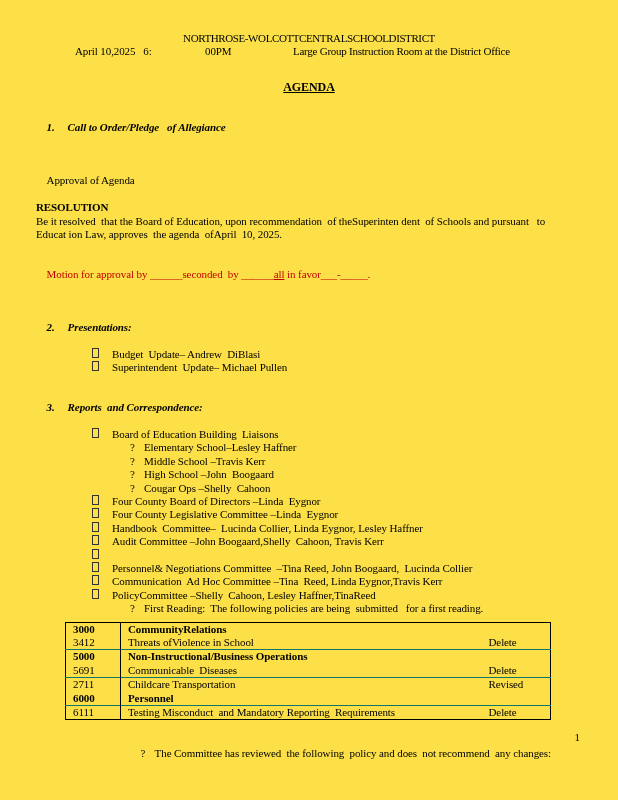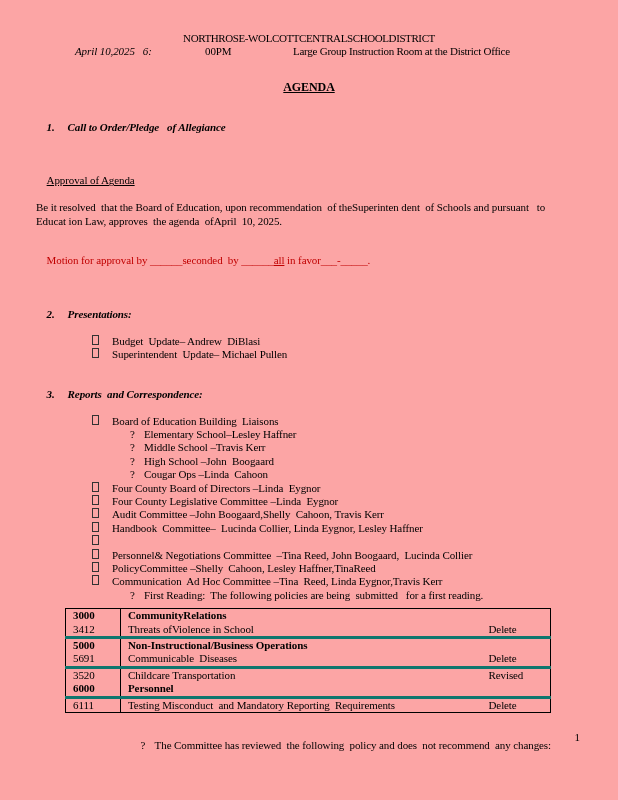--- a/index.html
+++ b/index.html
@@ -1,47 +1,47 @@
 <!DOCTYPE html>
 <html><head>
 <meta charset="utf-8">
 <style>
   html,body{margin:0;padding:0;background:#e8e8e8;}
   .page{
-    width:618px;height:800px;margin:0 auto;background:#fca5a5;position:relative;overflow:hidden;
+    width:618px;height:800px;margin:0 auto;background:#fde047;position:relative;overflow:hidden;
     font-family:"Liberation Serif","DejaVu Serif",serif;font-size:11px;line-height:13.4px;
     color:#000;letter-spacing:-0.1px;
   }
   .center{text-align:center;}
   .hdr{padding-top:32px;}
   .hdr .tl{letter-spacing:-0.4px;}
   .info{position:relative;height:14px;}
-  .info .seg-date{position:absolute;left:75px;white-space:pre;font-style:italic;}
+  .info .seg-date{position:absolute;left:75px;white-space:pre;}
   .info .seg-time{position:absolute;left:205px;white-space:pre;}
   .info .seg-loc{position:absolute;left:293px;white-space:pre;letter-spacing:-0.25px;}
   .agenda{margin-top:22px;font-weight:bold;font-size:12px;}
   .agenda span{text-decoration:underline;}
   .sec{margin-top:13px;padding-left:36px;font-weight:bold;font-style:italic;white-space:pre-wrap;}
   .sec .num{display:inline-block;width:21px;}
   .block{padding-left:36px;white-space:pre-wrap;}
   .approval-h{margin-top:13px;}
-  .approval-h span{text-decoration:underline;text-align:right;}
+  .approval-h span{text-align:right;}
   .res{font-weight:bold;}
   .motion{margin-top:13px;white-space:pre-wrap;}
   .motion .u{text-decoration:underline;}
   .b1{padding-left:92px;white-space:pre-wrap;}
   .tofu{display:inline-block;width:5px;height:8px;border:1px solid #333;margin-right:13px;}
   .b2{padding-left:130px;white-space:pre-wrap;}
   .q{display:inline-block;width:14px;}
   .note{margin-top:13px;}
   table.policy{border-collapse:collapse;table-layout:fixed;width:485px;margin-left:65px;border:1px solid #000;}
   table.policy td{padding:0 0 0 7px;line-height:13.4px;vertical-align:top;overflow:hidden;white-space:pre-wrap;}
   table.policy td.code{border-right:1px solid #000;}
   table.policy td.act{padding-left:0;}
-  table.policy tr.rule td{border-top:3px solid #0f766e;}
+  table.policy tr.rule td{border-top:1px solid #0f766e;}
   table.policy tr.cat{font-weight:bold;margin-left:20px;}
   .t1{margin-top:6px;}
   .pageno{position:absolute;right:38px;top:731px;}
 </style>
 </head>
 <body>
 
 <div class="page">
 
   <div class="hdr center">
@@ -58,20 +58,21 @@
     <span>AGENDA</span>
   </div>
 
   <div class="sec">
     <span class="num">1.</span><span>Call to Order/Pledge   of Allegiance</span>
   </div>
 
   <div class="block approval-h">
     <span>Approval of Agenda</span>
   </div>
+  <div class="block res">RESOLUTION</div>
   <div class="block">Be it resolved  that the Board of Education, upon recommendation  of theSuperinten dent  of Schools and pursuant   to</div>
   <div class="block">Educat ion Law, approves  the agenda  ofApril  10, 2025.</div>
 
   <div class="block motion" id="motion-line" style="color: rgb(192, 0, 0);">
     <span>Motion for approval by ______</span><span>seconded  by ______</span><span class="u">all</span><span> in favor___-_____.</span>
   </div>
 
   <div class="sec">
     <span class="num">2.</span><span>Presentations:</span>
   </div>
@@ -81,29 +82,29 @@
     </div>
 
   <div class="sec">
     <span class="num">3.</span><span>Reports  and Correspondence:</span>
   </div>
   <div>
       <div class="b1"><span class="tofu"></span><span>Board of Education Building  Liaisons</span></div>
       <div class="b2"><span class="q">?</span><span>Elementary School–Lesley Haffner</span></div>
       <div class="b2"><span class="q">?</span><span>Middle School –Travis Kerr</span></div>
       <div class="b2"><span class="q">?</span><span>High School –John  Boogaard</span></div>
-      <div class="b2"><span class="q">?</span><span>Cougar Ops –Linda  Cahoon</span></div>
+      <div class="b2"><span class="q">?</span><span>Cougar Ops –Shelly  Cahoon</span></div>
       <div class="b1"><span class="tofu"></span><span>Four County Board of Directors –Linda  Eygnor</span></div>
       <div class="b1"><span class="tofu"></span><span>Four County Legislative Committee –Linda  Eygnor</span></div>
+      <div class="b1"><span class="tofu"></span><span>Handbook  Committee–  Lucinda Collier, Linda Eygnor, Lesley Haffner</span></div>
       <div class="b1"><span class="tofu"></span><span>Audit Committee –John Boogaard,Shelly  Cahoon, Travis Kerr</span></div>
-      <div class="b1"><span class="tofu"></span><span>Handbook  Committee–  Lucinda Collier, Linda Eygnor, Lesley Haffner</span></div>
       <div class="b1"><span class="tofu"></span></div>
       <div class="b1"><span class="tofu"></span><span>Personnel&amp; Negotiations Committee  –Tina Reed, John Boogaard,  Lucinda Collier</span></div>
+      <div class="b1"><span class="tofu"></span><span>Communication  Ad Hoc Committee –Tina  Reed, Linda Eygnor,Travis Kerr</span></div>
       <div class="b1"><span class="tofu"></span><span>PolicyCommittee –Shelly  Cahoon, Lesley Haffner,TinaReed</span></div>
-      <div class="b1"><span class="tofu"></span><span>Communication  Ad Hoc Committee –Tina  Reed, Linda Eygnor,Travis Kerr</span></div>
       <div class="b2"><span class="q">?</span><span>First Reading:  The following policies are being  submitted   for a first reading.</span></div>
     </div>
 
   <table class="policy t1">
     <colgroup>
         <col style="width:55px">
         <col style="width:368px">
         <col style="width:62px">
       </colgroup>
     <tbody>
@@ -121,21 +122,21 @@
           <td class="code">5000</td>
           <td class="desc">Non-Instructional/Business Operations</td>
           <td class="act"></td>
         </tr>
         <tr>
           <td class="code">5691</td>
           <td class="desc">Communicable  Diseases</td>
           <td class="act">Delete</td>
         </tr>
         <tr class="rule">
-          <td class="code">3520</td>
+          <td class="code">2711</td>
           <td class="desc">Childcare Transportation</td>
           <td class="act">Revised</td>
         </tr>
         <tr class="cat">
           <td class="code">6000</td>
           <td class="desc">Personnel</td>
           <td class="act"></td>
         </tr>
         <tr class="rule">
           <td class="code">6111</td>

